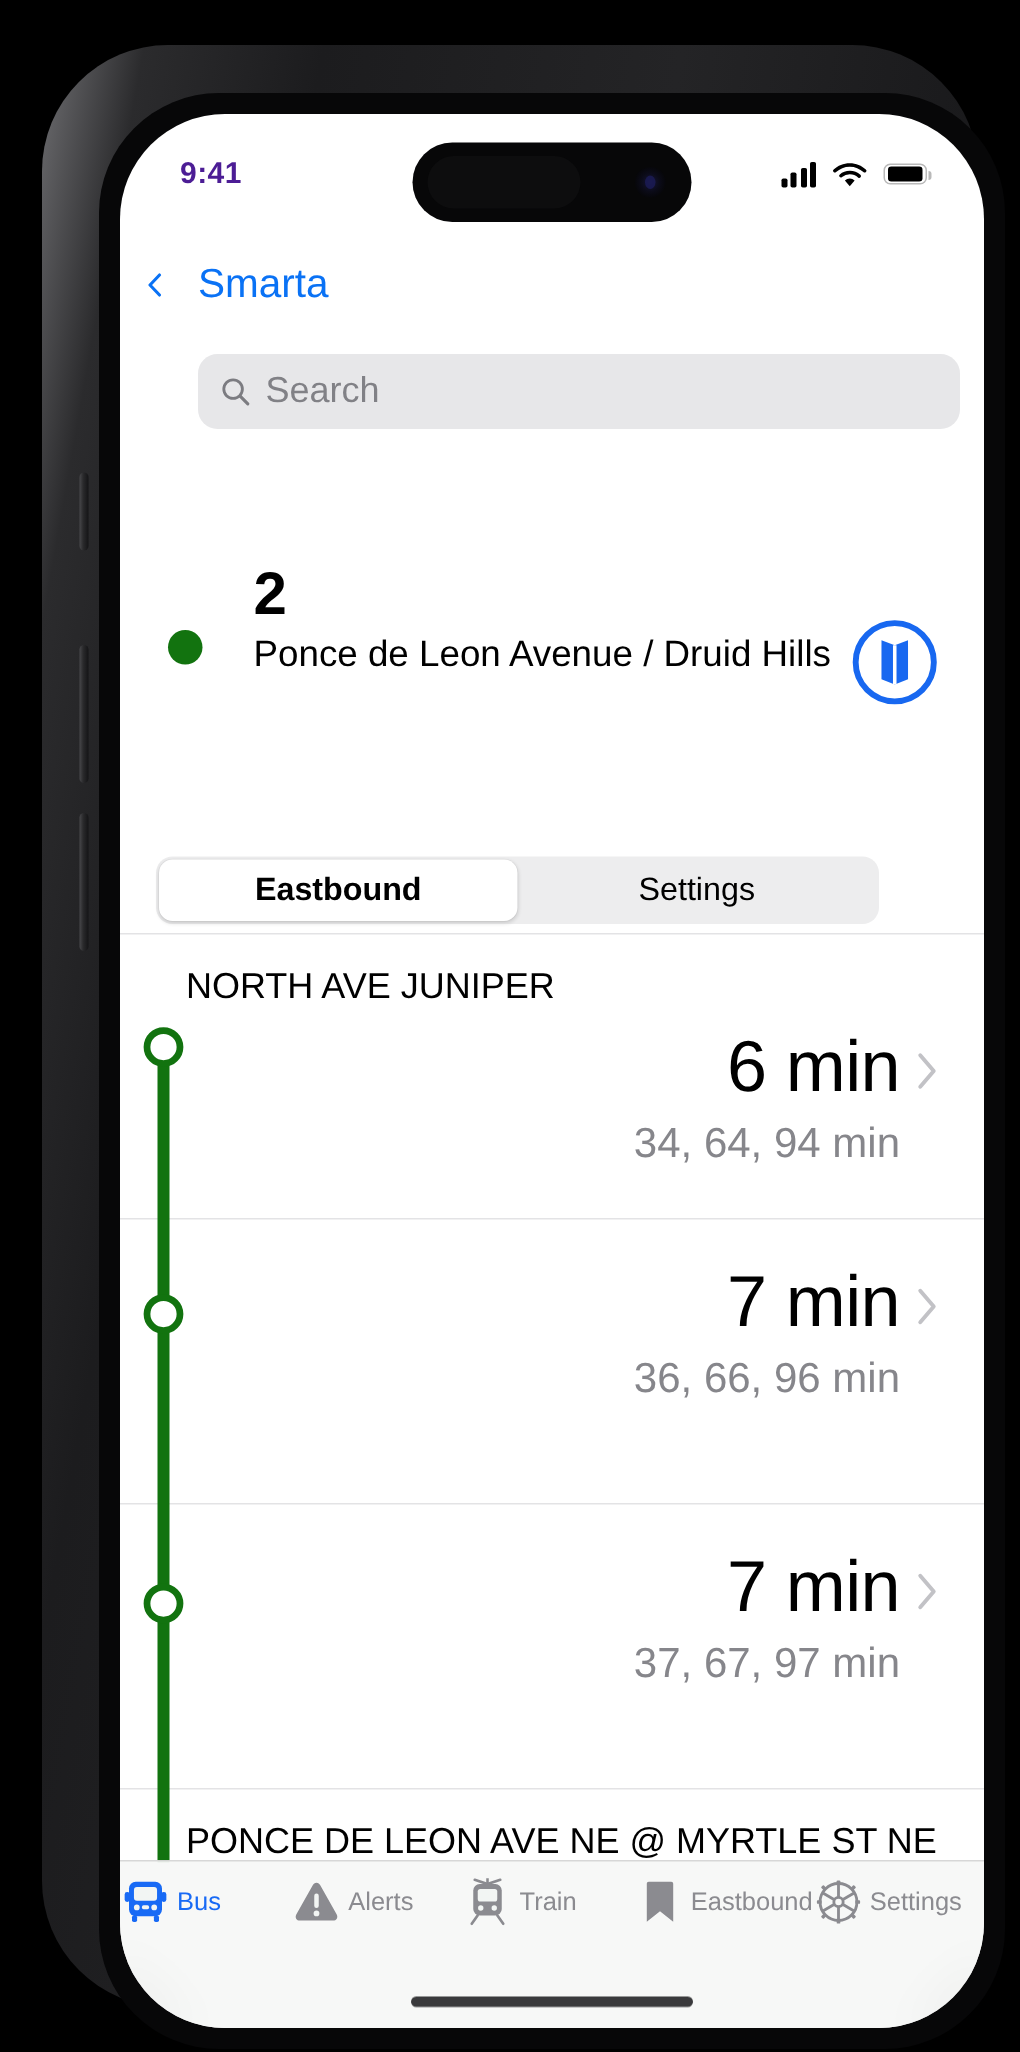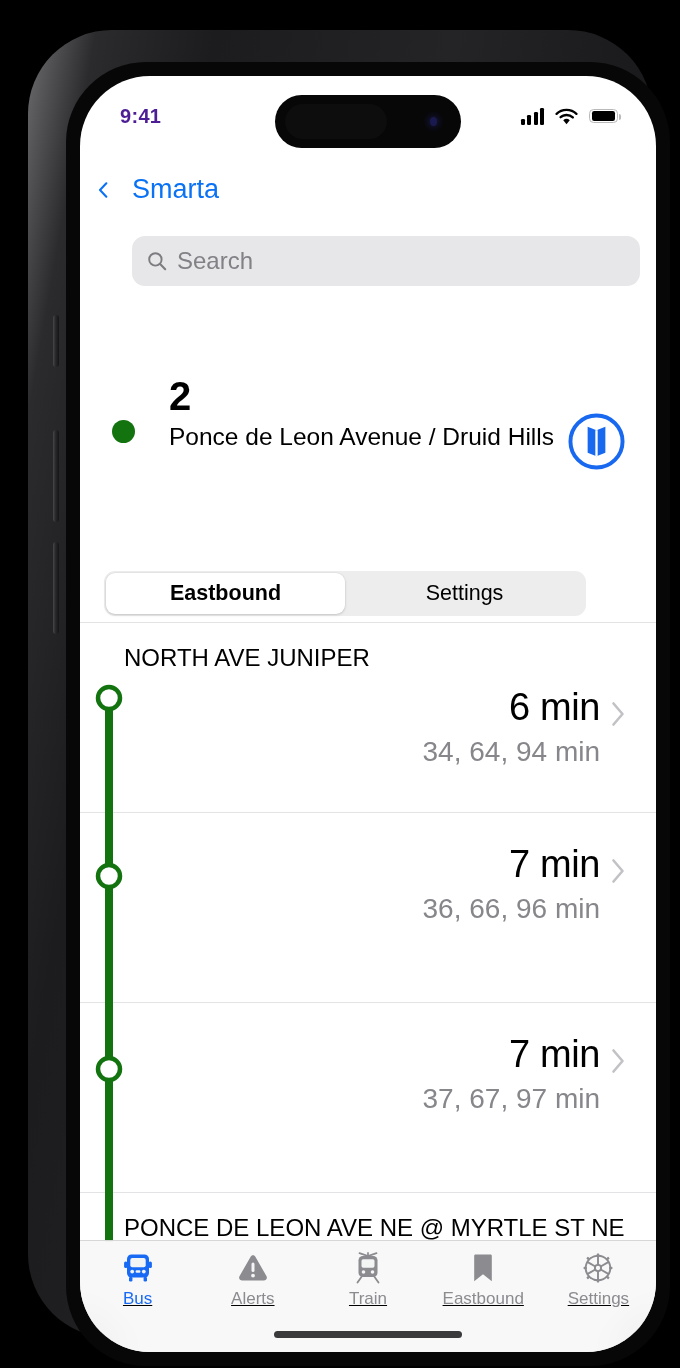--- a/index.html
+++ b/index.html
@@ -155,35 +155,35 @@
     position:relative; padding:18px 30px 14px 44px; min-height:190px;
     border-top:1px solid #e3e3e5; cursor:pointer;
   }
   .stop-row:first-child { border-top:1px solid #e3e3e5; }
   .stop-name { font-size:24px; color:#000; line-height:1.38; }
   .stop-arrival-block {
     display:flex; align-items:flex-start; justify-content:flex-end;
     gap:10px; margin-top:14px;
   }
   .stop-arrival-texts { text-align:right; }
-  .stop-eta { font-size:38px; color:#000; line-height:1.0; letter-spacing:-0.4px; }
+  .stop-eta { font-size:48px; color:#000; line-height:1.0; letter-spacing:-0.4px; }
   .stop-upcoming { font-size:28px; color:#86868b; margin-top:10px; }
   .row-chevron-icon { width:16px; height:26px; flex:none; margin-top:13px; }
 
   
   #tab-bar {
     position:absolute; left:0; bottom:0; width:576px; height:112px;
     background:rgba(247,248,247,.94);
     border-top:.5px solid rgba(0,0,0,.13);
     display:flex; align-items:flex-start; padding-top:10px;
     backdrop-filter:blur(18px); z-index:5;
   }
   .tab-item {
-    flex:1; display:flex; flex-direction:column; align-items:center;
-    gap:4px; cursor:pointer;text-decoration:underline;
+    flex:1; display:flex; flex-direction:row; align-items:center;
+    gap:4px; cursor:pointer;
   }
   .tab-icon { width:34px; height:34px; display:block; }
   .tab-label { font-size:17px; color:#8b8b90; }
   .tab-item.active .tab-label { color:#186af5; }
 
   #home-indicator {
     position:absolute; left:50%; transform:translateX(-50%); bottom:14px;
     width:188px; height:7px; border-radius:4px; background:#3a3a3c; z-index:6;
   }
 </style>

